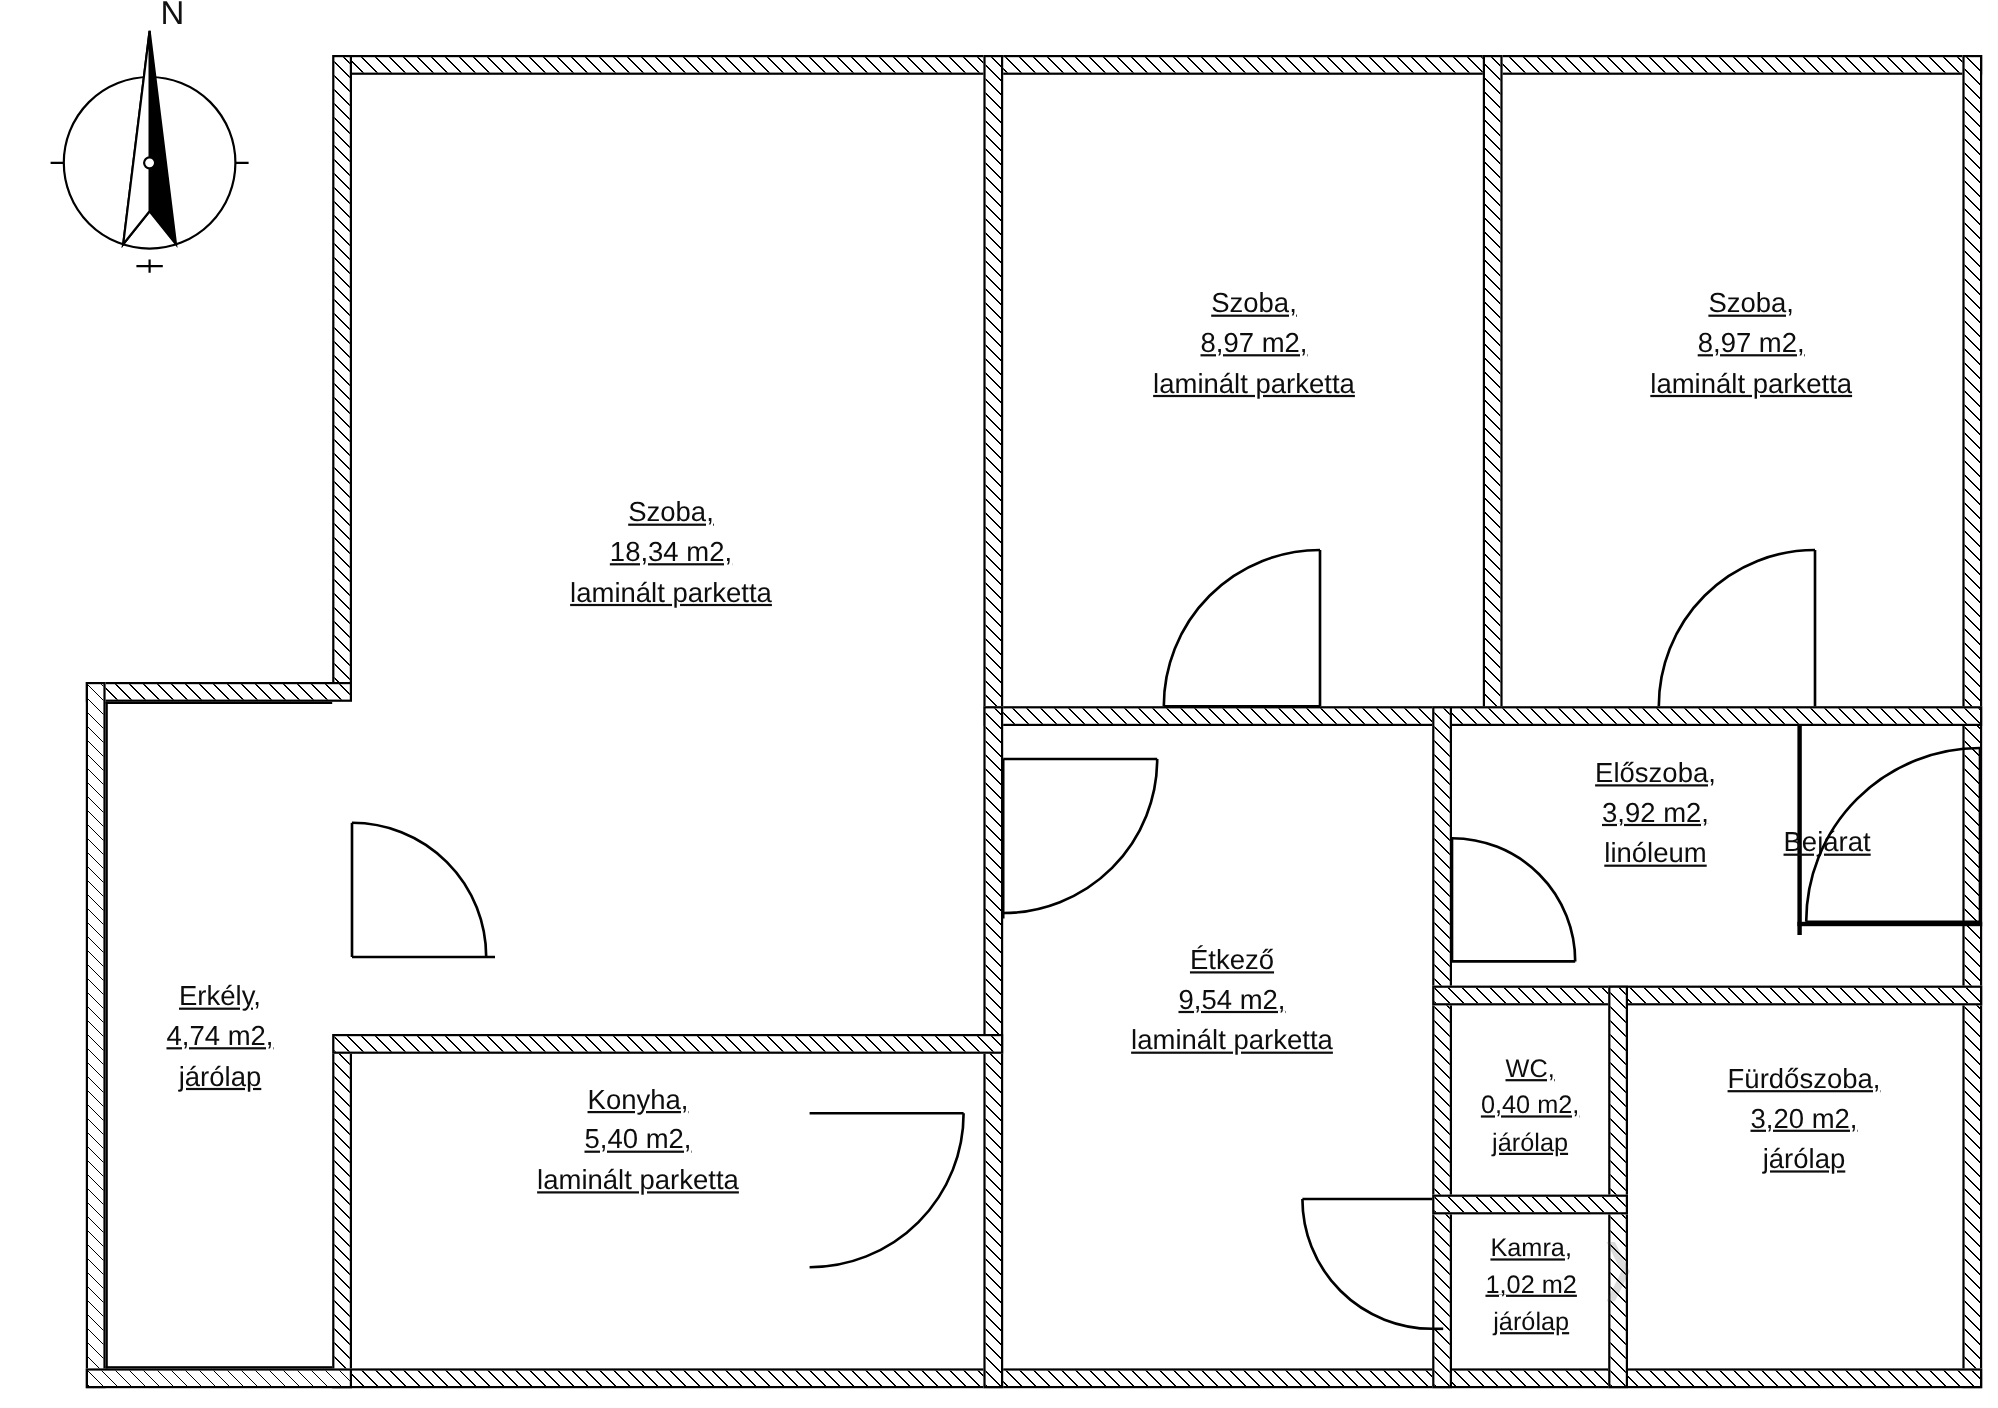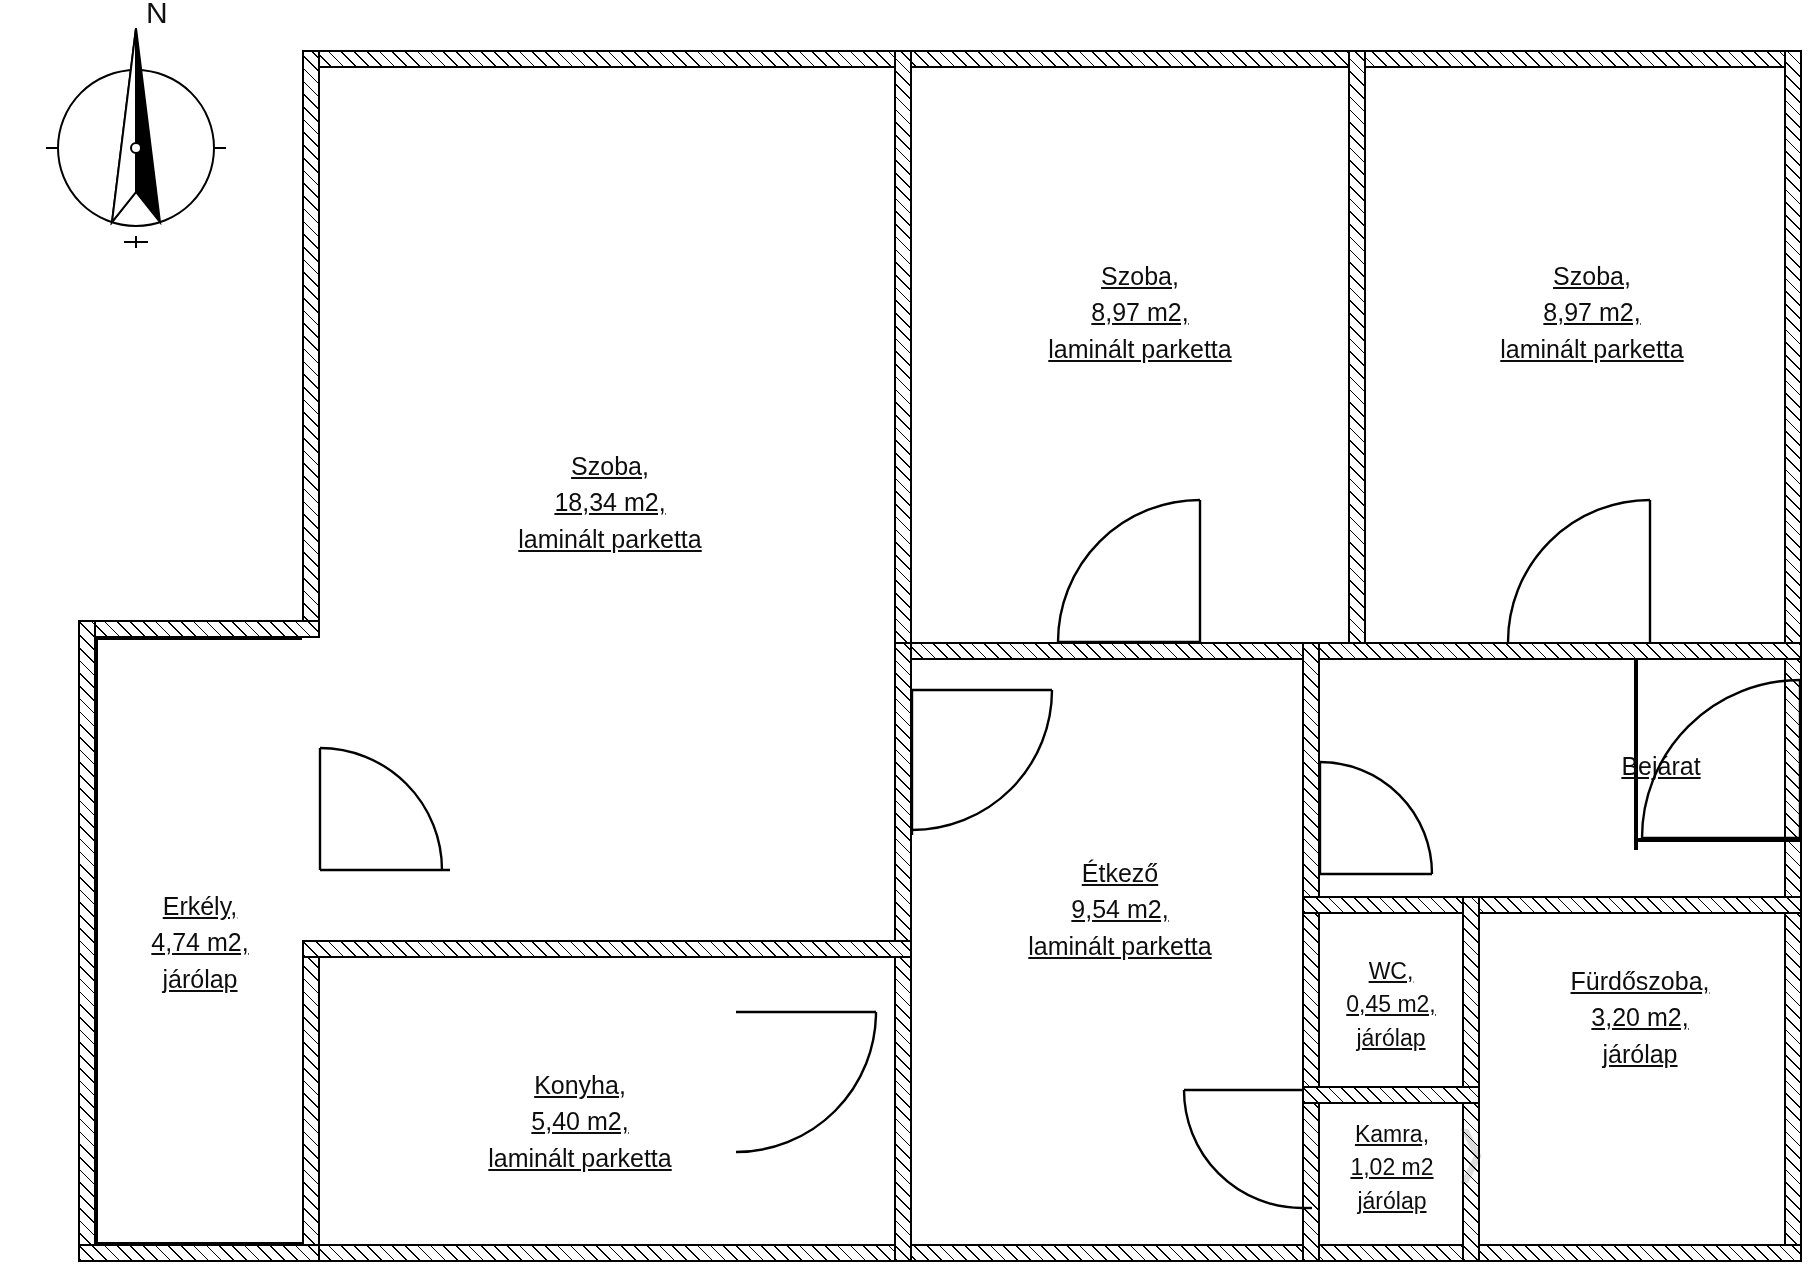--- a/index.html
+++ b/index.html
@@ -157,35 +157,38 @@
 laminált parketta</div>
 
   <div class="room-label" style="left:1382px; top:258px; width:420px;">Szoba,
 8,97 m2,
 laminált parketta</div>
 
   <div class="room-label" style="left:930px; top:855px; width:380px;">Étkező
 9,54 m2,
 laminált parketta</div>
 
-  <div class="room-label" style="left:370px; top:1067px; width:420px;">Konyha,
+  <div class="room-label" style="left:370px; top:982px; width:420px;">Konyha,
 5,40 m2,
 laminált parketta</div>
 
   <div class="room-label" style="left:100px; top:888px; width:200px;">Erkély,
 4,74 m2,
 járólap</div>
 
+  <div class="room-label" style="left:1380px; top:685px; width:250px;">Előszoba,
+3,92 m2,
+linóleum</div>
 
   <div class="room-label" style="left:1490px; top:963px; width:300px;text-align:center;">Fürdőszoba,
 3,20 m2,
 járólap</div>
 
   <div class="room-label small" style="left:1304px; top:955px; width:174px;">WC,
-0,45 m2,
+0,40 m2,
 járólap</div>
 
   <div class="room-label small" style="left:1304px; top:1118px; width:176px;">Kamra,
 1,02 m2
 járólap</div>
 
   <div class="room-label" style="left:1596px; top:748px; width:130px; text-align:center;">Bejárat</div>
 
   <div class="faint-mark" style="left:1448px; top:1120px;">❭</div>
 

